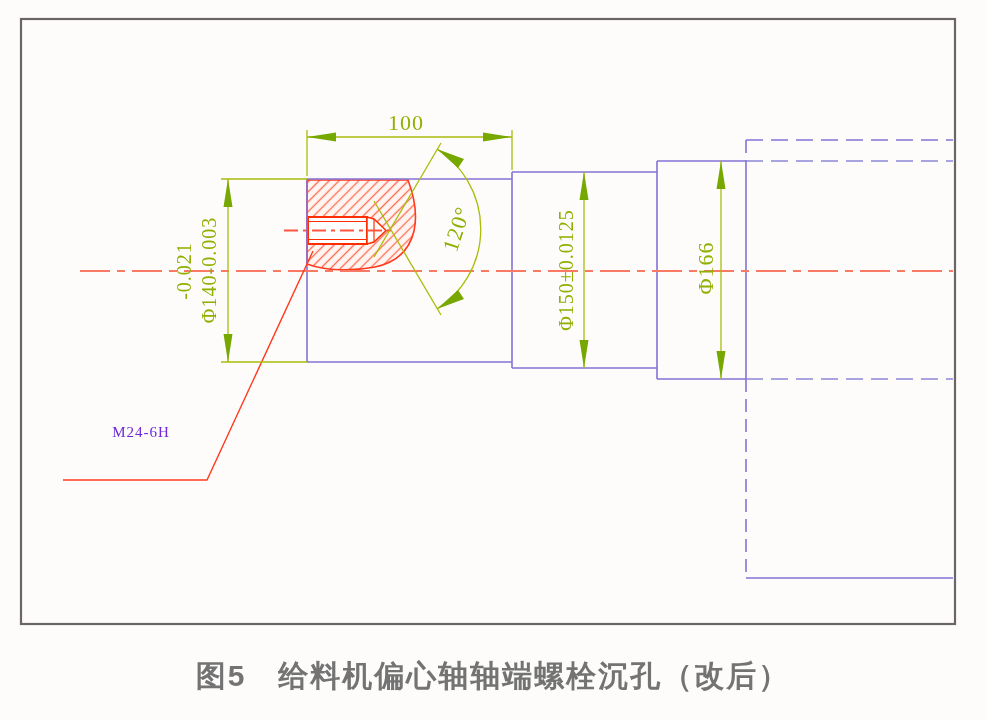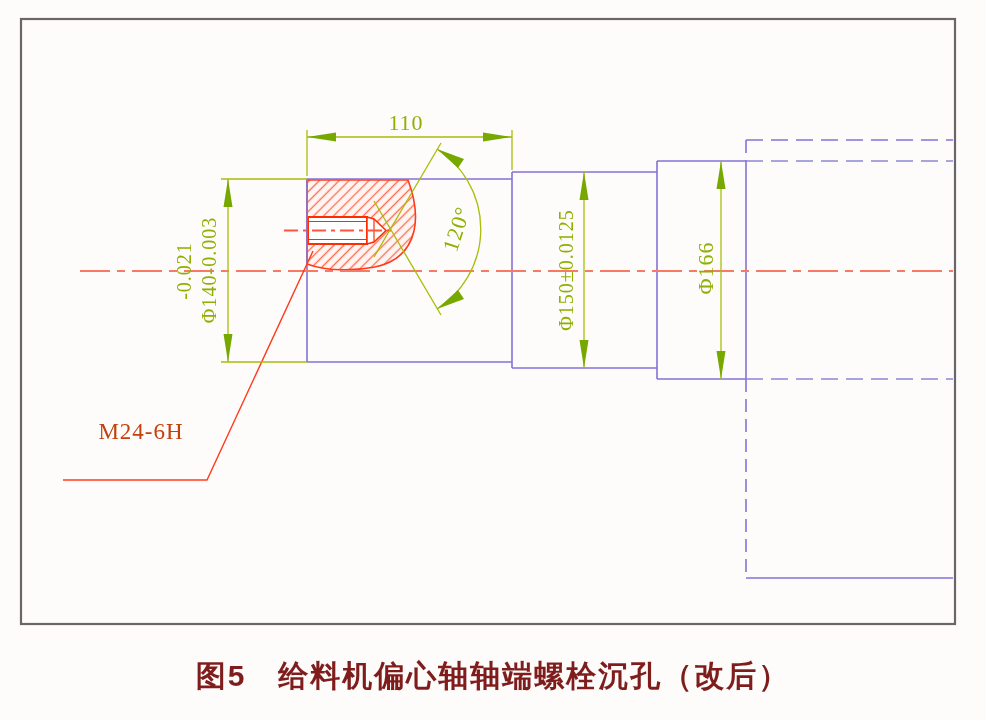--- a/index.html
+++ b/index.html
@@ -5,23 +5,23 @@
   html,body{margin:0;padding:0;background:#ffffff;}
   #stage{
     position:relative;width:986px;height:720px;background:#fdfcfa;
     font-family:"Liberation Serif", serif;overflow:hidden;
   }
   #drawing-svg{position:absolute;left:0;top:0;}
   .txt{position:absolute;white-space:nowrap;transform:translate(-50%,-50%);}
   .dim{color:#8fb000;font-size:20px;letter-spacing:1px;}
   .dim-rot{transform:translate(-50%,-50%) rotate(-90deg);}
   .dim-angle{transform:translate(-50%,-50%) rotate(-72deg);}
-  .red-note{color:#c2410c;font-size:23px;letter-spacing:1px;}
+  .red-note{color:#6d28d9;font-size:15px;letter-spacing:1px;}
   .caption{
-    color:#7f1d1d;font-size:30px;font-weight:bold;
+    color:#737373;font-size:30px;font-weight:bold;
     font-family:"Liberation Sans", sans-serif;letter-spacing:2px;
   }
 </style>
 </head>
 <body>
 
 <div id="stage">
 
   <svg id="drawing-svg" width="986" height="720" viewBox="0 0 986 720">
     <defs>
@@ -109,21 +109,21 @@
       <polygon points="584,368 579.5,340 588.5,340"></polygon>
       <polygon points="721,161 716.5,189 725.5,189"></polygon>
       <polygon points="721,379 716.5,351 725.5,351"></polygon>
       <polygon points="437,149 458,168 464,159"></polygon>
       <polygon points="437,309 458,290 464,299"></polygon>
     </g>
   </svg>
 
   <div class="txt dim dim-rot" style="left:184px;top:271px;">-0.021</div>
   <div class="txt dim dim-rot" style="left:209px;top:270px;">Φ140-0.003</div>
-  <div class="txt dim" style="left:406px;top:123px;font-size:22px;">110</div>
+  <div class="txt dim" style="left:406px;top:123px;font-size:22px;">100</div>
   <div class="txt dim dim-angle" style="left:457px;top:229px;font-size:22px;">120°</div>
   <div class="txt dim dim-rot" style="left:566px;top:270px;">Φ150±0.0125</div>
   <div class="txt dim dim-rot" style="left:706px;top:268px;font-size:22px;">Φ166</div>
 
   <div class="txt red-note" style="left:141px;top:432px;">M24-6H</div>
 
   <div class="txt caption" style="left:493px;top:676px;">图5　给料机偏心轴轴端螺栓沉孔（改后）</div>
 </div>
 
 </body></html>

